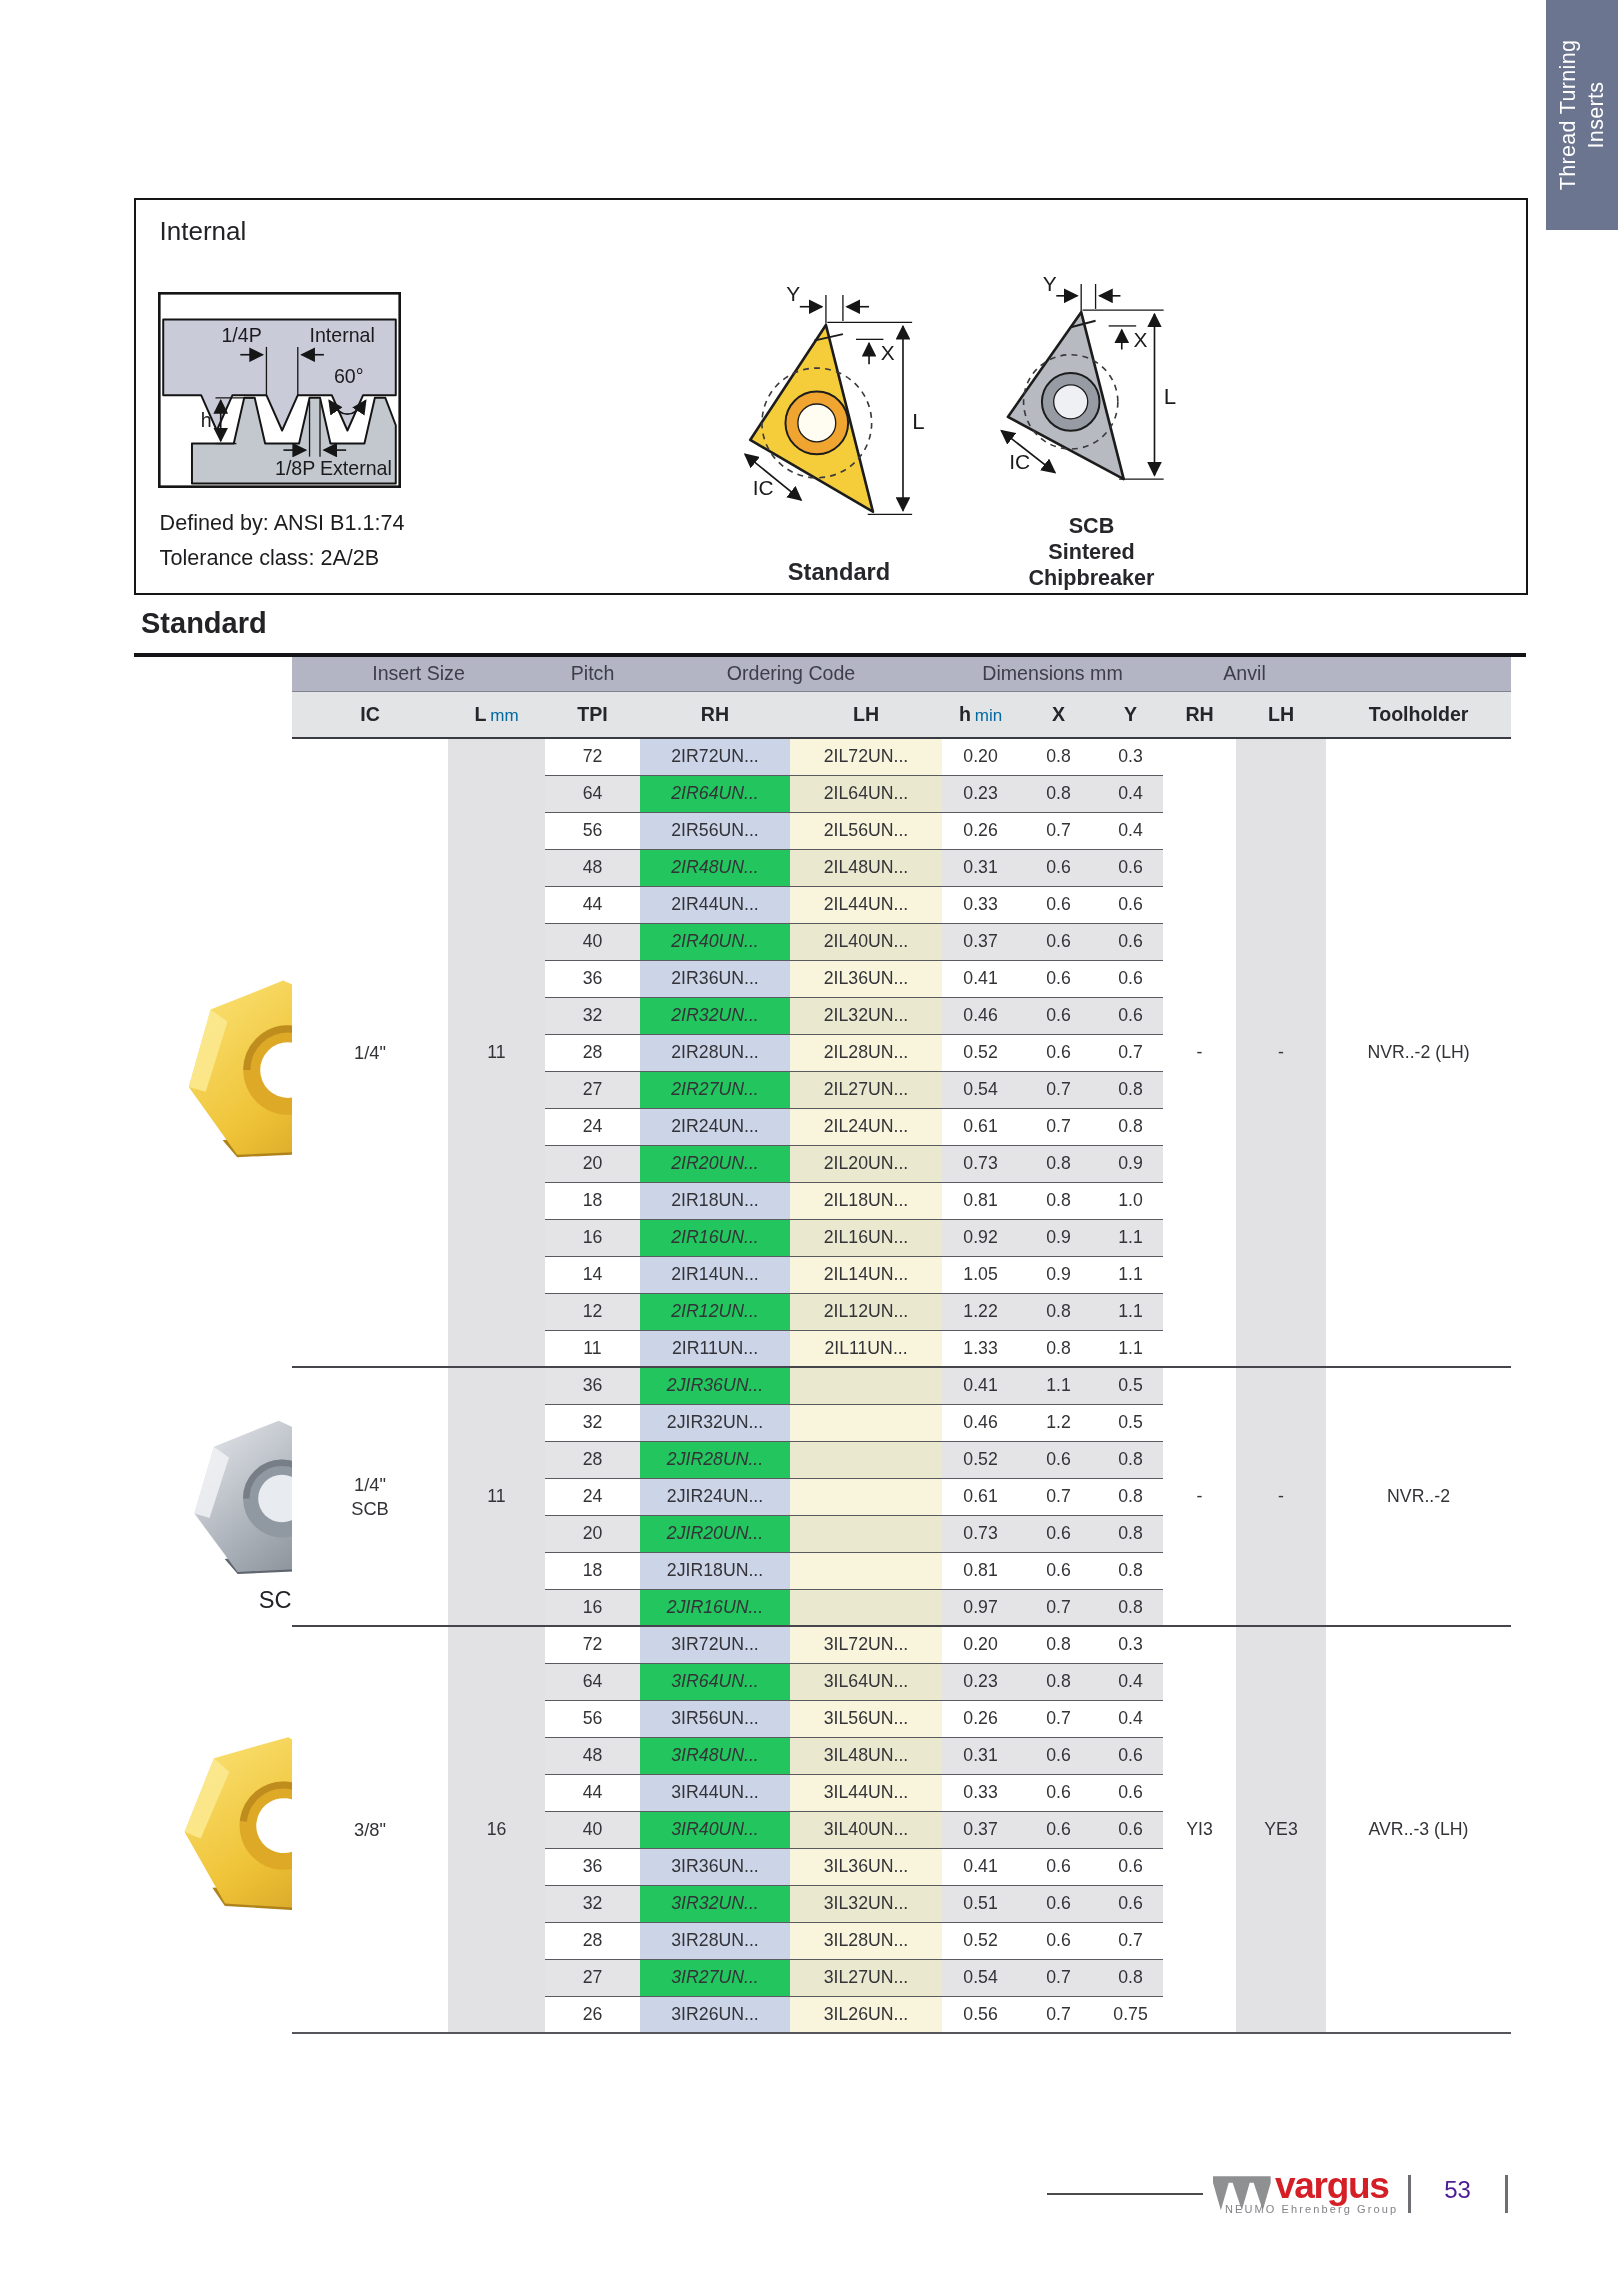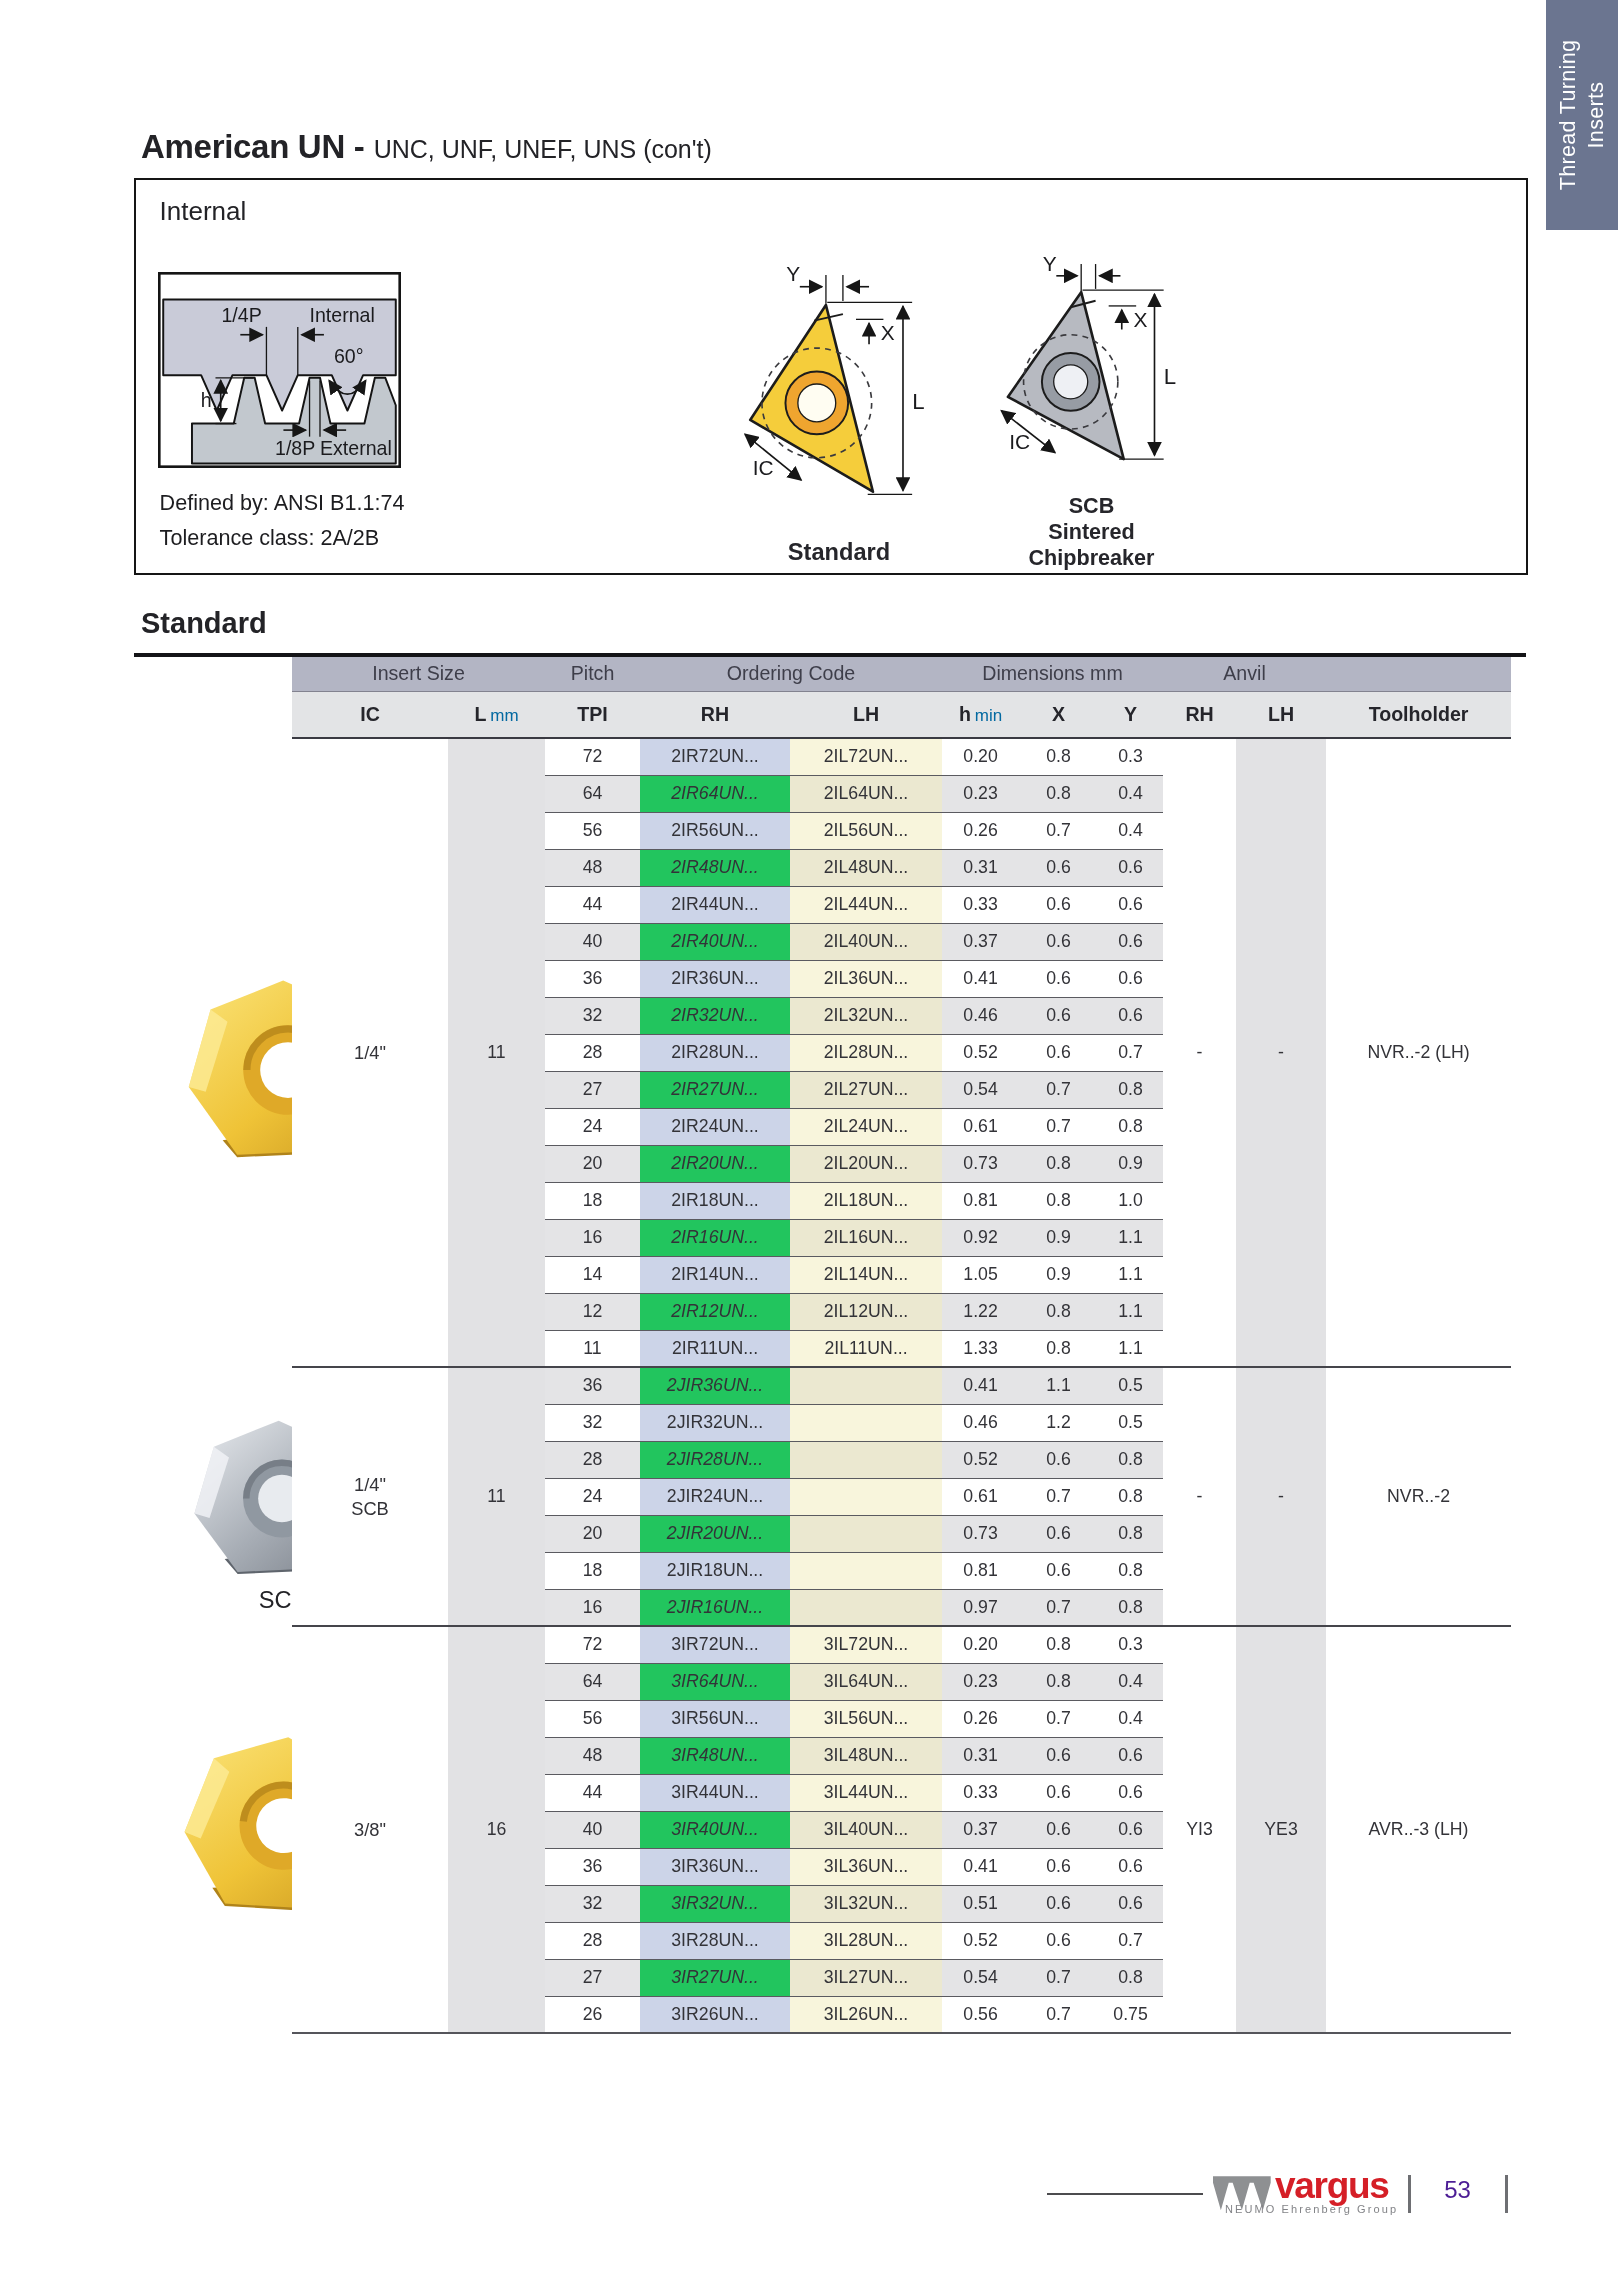--- a/index.html
+++ b/index.html
@@ -10,21 +10,21 @@
   .side-tab{position:absolute;left:1546px;top:0;width:72px;height:230px;background:#6b7590;}
   .side-tab-inner{position:absolute;left:50%;top:50%;transform:translate(-50%,-50%) rotate(-90deg);
     width:230px;text-align:center;color:#fff;font-size:21.6px;line-height:1.3;letter-spacing:0.3px;white-space:nowrap;}
 
   
   .title{position:absolute;left:141px;top:128px;display:flex;align-items:baseline;color:#232327;}
   .title .main{font-size:33px;font-weight:800;letter-spacing:-0.3px;}
   .title .rest{font-size:25px;font-weight:400;margin-left:9.2px;}
 
   
-  .internal-box{position:absolute;left:134px;top:178px;width:1390px;height:393px;border:2.6px solid #151515;background:#fff;}
+  .internal-box{position:absolute;left:134px;top:198px;width:1390px;height:393px;border:2.6px solid #151515;background:#fff;}
   .internal-label{position:absolute;left:23.6px;top:15.7px;font-size:26px;color:#232327;}
   .thread-svg{position:absolute;left:22px;top:92px;}
   .defined{position:absolute;left:23.6px;top:306px;font-size:21.6px;color:#1d1d20;line-height:1.6;}
   .std-dia{position:absolute;left:592px;top:84px;}
   .std-caption{position:absolute;left:592px;top:359px;width:222px;text-align:center;font-size:23.6px;font-weight:700;color:#26262b;}
   .scb-dia{position:absolute;left:847px;top:76px;}
   .scb-caption{position:absolute;left:831px;top:313px;width:249px;text-align:center;font-size:21.6px;font-weight:700;color:#26262b;line-height:1.2;}
 
   
   .section-heading{position:absolute;left:141px;top:607px;font-size:29px;font-weight:800;color:#232327;}
@@ -97,24 +97,20 @@
     </defs>
   </svg>
 
   <div class="side-tab">
     <div class="side-tab-inner">
       <div>Thread Turning</div>
       <div>Inserts</div>
     </div>
   </div>
 
-  <div class="title">
-    <span class="main">American UN -</span>
-    <span class="rest">UNC, UNF, UNEF, UNS (con't)</span>
-  </div>
 
   <div class="internal-box">
     <div class="internal-label">Internal</div>
 
     <svg class="thread-svg" width="243" height="196" viewBox="0 0 372 300">
       <rect x="2" y="2" width="368" height="296" fill="#ffffff" stroke="#141414" stroke-width="4"></rect>
       <path d="M8,42 L364,42 L364,158 L314,158 L290,212 L266,158 L214,158 L190,212 L166,158 L114,158 L90,212 L66,158 L8,158 Z" fill="#c9cbd8" stroke="#141414" stroke-width="3" stroke-linejoin="round"></path>
       <path d="M52,293 L52,232 L116,232 L132,162 L148,162 L164,232 L216,232 L232,162 L248,162 L264,232 L316,232 L332,162 L348,162 L364,204 L364,293 Z" fill="#c2c8ce" stroke="#141414" stroke-width="3" stroke-linejoin="round"></path>
 
       <line x1="166" y1="158" x2="166" y2="84" stroke="#161616" stroke-width="2"></line>

